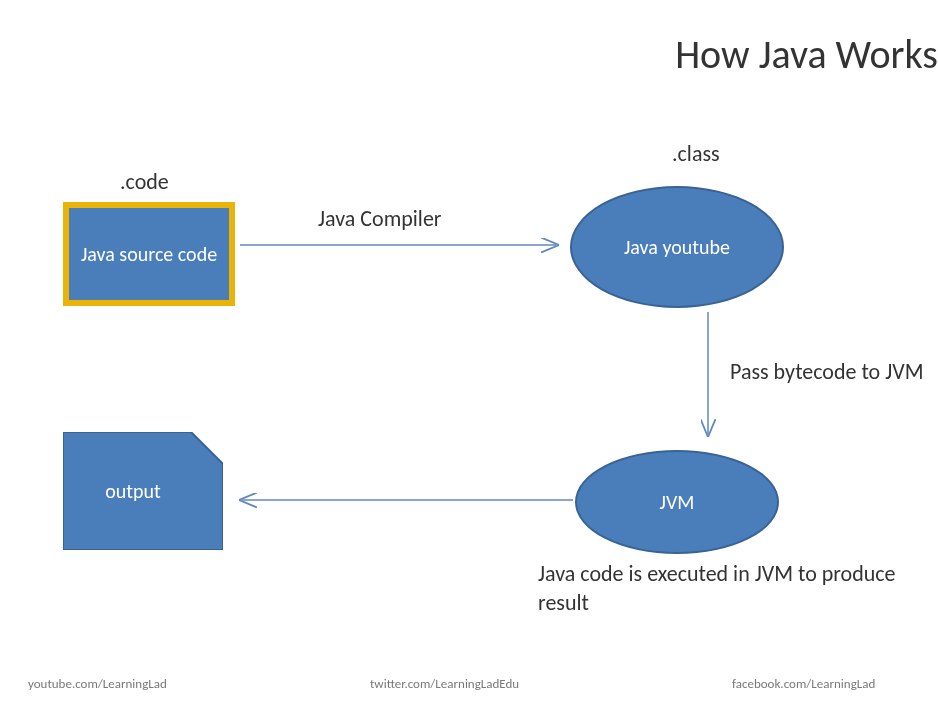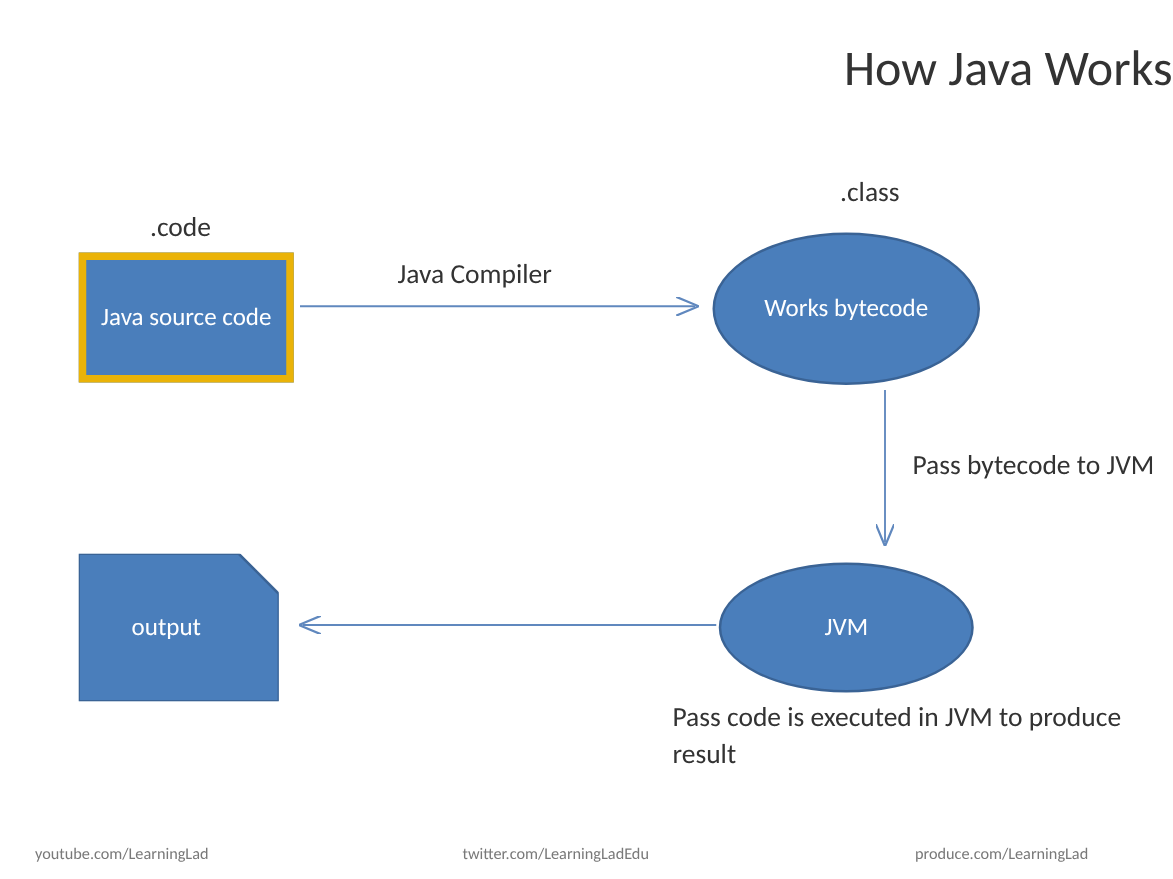--- a/index.html
+++ b/index.html
@@ -91,28 +91,28 @@
 
 <div class="text-label" style="left:120px; top:168px;">.code</div>
 
 <div class="box" style="left:63px; top:202px; width:160px; height:92px;">
   <span>Java source code</span>
 </div>
 
 <div class="text-label" style="left:672px; top:140px;text-align:center;">.class</div>
 
 <div class="ellipse" style="left:570px; top:186px; width:210px; height:118px;">
-  <span>Works bytecode</span>
+  <span>Java youtube</span>
 </div>
 
 <div class="ellipse" style="left:575px; top:450px; width:200px; height:100px;">
   <span>JVM</span>
 </div>
 
-<div class="snip-box" style="left:63px; top:432px; width:140px; height:118px;margin-top:11px;">
+<div class="snip-box" style="left:63px; top:432px; width:140px; height:118px;">
   <svg width="160" height="118" viewBox="0 0 160 118">
     <path d="M 0 0 L 128 0 L 160 32 L 160 118 L 0 118 Z" fill="#4a7ebb" stroke="#3a6395" stroke-width="2"></path>
   </svg>
   <span class="label">output</span>
 </div>
 
 <svg class="arrow" style="left:238px; top:235px;" width="330" height="20">
   <defs>
     <marker id="ah1" markerWidth="12" markerHeight="10" refX="10" refY="5" orient="auto">
       <path d="M0,0 L12,5 L0,10" fill="none" stroke="#6088be" stroke-width="1.2"></path>
@@ -133,17 +133,17 @@
 <div class="text-label" style="left:730px; top:358px;">Pass bytecode to JVM</div>
 
 <svg class="arrow" style="left:230px; top:490px;" width="345" height="20">
   <defs>
     <marker id="ah3" markerWidth="12" markerHeight="10" refX="10" refY="5" orient="auto">
       <path d="M0,0 L12,5 L0,10" fill="none" stroke="#6088be" stroke-width="1.2"></path>
     </marker>
   </defs>
   <line x1="343" y1="10" x2="12" y2="10" stroke="#6088be" stroke-width="1.5" marker-end="url(#ah3)"></line>
 </svg>
-<div class="caption" style="left:538px; top:560px; width:360px;">Pass code is executed in JVM to produce result</div>
+<div class="caption" style="left:538px; top:560px; width:360px;">Java code is executed in JVM to produce result</div>
 
 <div class="footer" style="left:28px;">youtube.com/LearningLad</div>
 <div class="footer" style="left:370px;">twitter.com/LearningLadEdu</div>
-<div class="footer" style="left:732px;">produce.com/LearningLad</div>
+<div class="footer" style="left:732px;">facebook.com/LearningLad</div>
 
 </body></html>

